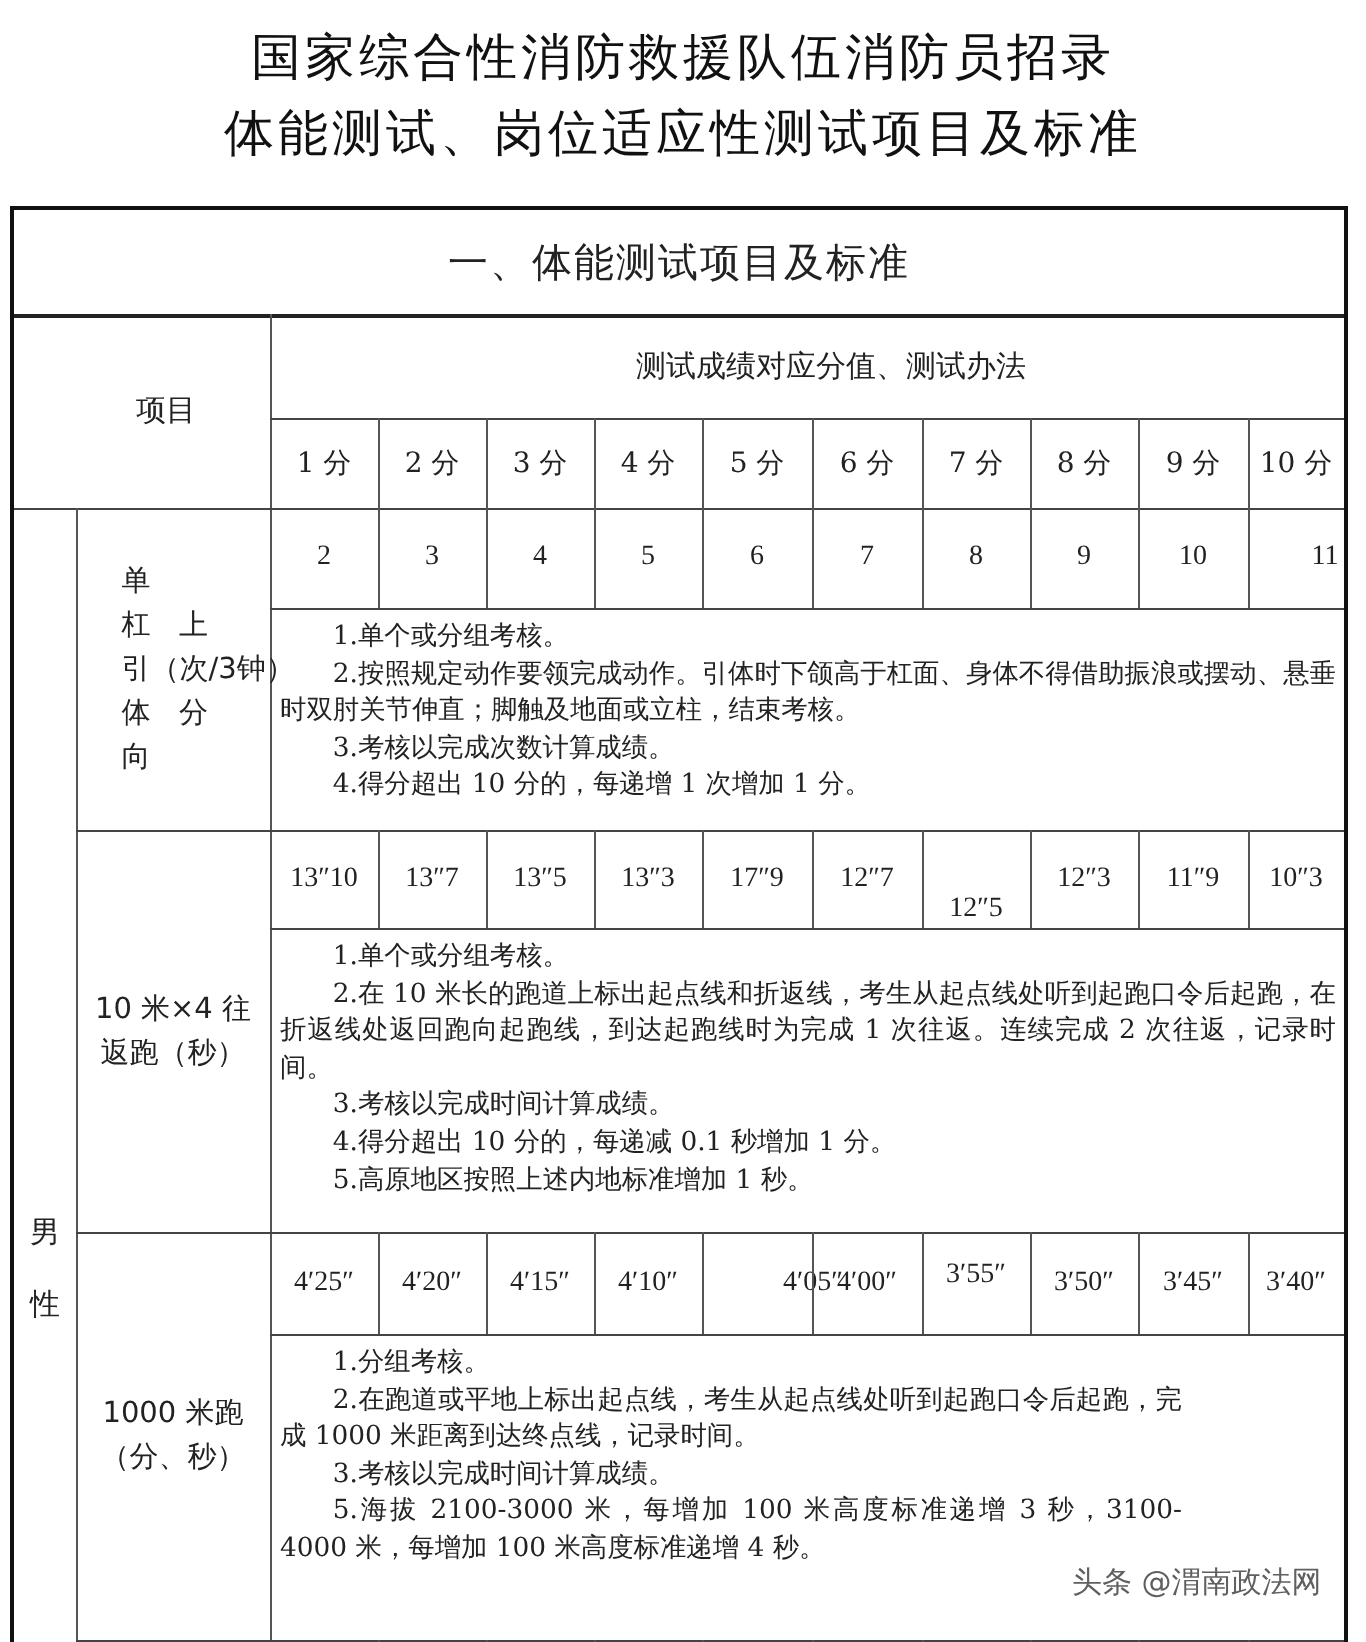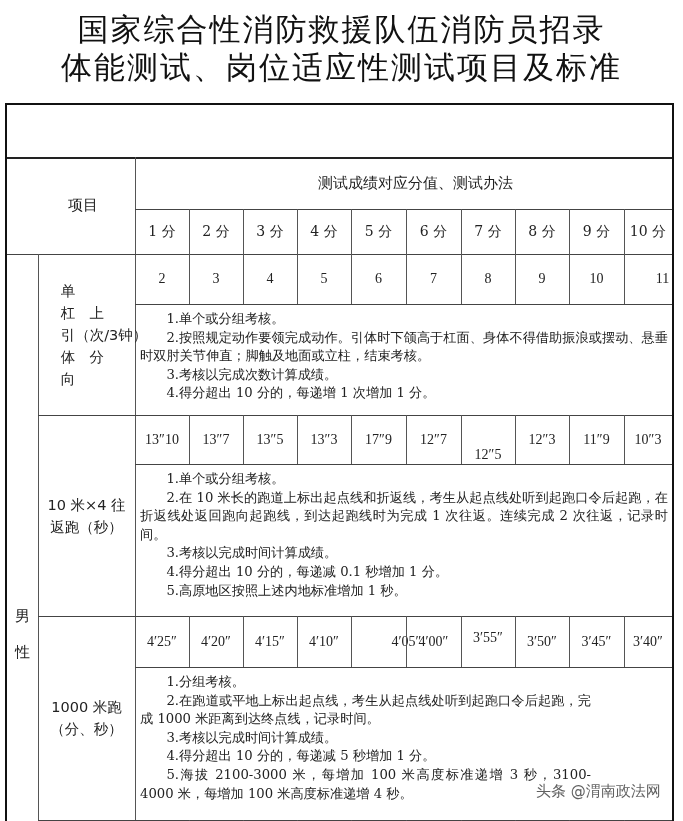--- a/index.html
+++ b/index.html
@@ -1,20 +1,20 @@
 <!DOCTYPE html>
 <html><head>
 <meta charset="utf-8">
 <style>
   * { box-sizing: border-box; margin: 0; padding: 0; }
   html, body { width: 683px; height: 821px; overflow: hidden; background: #ffffff; }
   body { position: relative; font-family: "DejaVu Serif", "Liberation Serif", serif; color: #1a1a1a; }
 
   .title-block { position: absolute; left: 0; top: 10px; width: 683px; text-align: center; }
-  .title-line { font-size: 31px; line-height: 38px; letter-spacing: 2px; font-family: "DejaVu Serif", serif; color: #111; }
+  .title-line { font-size: 25px; line-height: 38px; letter-spacing: 2px; font-family: "DejaVu Serif", serif; color: #111; }
 
   .table-wrap { position: absolute; left: 5px; top: 103px; width: 669px; height: 730px; border: 2px solid #111; border-bottom: none; }
 
   
   .cell { position: absolute; border-color: #555; border-style: solid; border-width: 0; display: flex; align-items: center; justify-content: center; text-align: center; }
   .hline { position: absolute; height: 0; border-top: 1.5px solid #444; }
   .hline.thick { border-top: 2px solid #222; }
   .vline { position: absolute; width: 0; border-left: 1.5px solid #555; }
 
   .section-title { font-size: 20px; letter-spacing: 1px; color: #222; }
@@ -32,20 +32,21 @@
 </head>
 <body>
 
 <div class="title-block">
   <div class="title-line">国家综合性消防救援队伍消防员招录</div>
   <div class="title-line">体能测试、岗位适应性测试项目及标准</div>
 </div>
 
 <div class="table-wrap" id="tbl">
 
+  <div class="cell section-title" style="left:0;top:0;width:665px;height:52px;">一、体能测试项目及标准</div>
   <div class="hline thick" style="left:0;top:52px;width:665px;"></div>
 
   <div class="cell hdr-text" style="left:0;top:52px;width:128px;height:97px;">项目</div>
   <div class="vline" style="left:128px;top:52px;height:680px;"></div>
   <div class="cell hdr-text" style="left:128px;top:52px;width:537px;height:52px;">测试成绩对应分值、测试办法</div>
   <div class="hline" style="left:128px;top:104px;width:537px;"></div>
 
   <div id="score-hdrs">
       <div class="cell score-hdr" style="left: 128px; top: 104px; width: 54px; height: 45px;">1 分</div>
       <div class="cell score-hdr" style="left: 182px; top: 104px; width: 54px; height: 45px;">2 分</div>
@@ -162,21 +163,20 @@
       <div class="vline" style="left: 508px; top: 511px; height: 51px;"></div>
       <div class="cell val" style="left: 562px; top: 511px; width: 55px; height: 51px;">3′45″</div>
       <div class="vline" style="left: 562px; top: 511px; height: 51px;"></div>
       <div class="cell val" style="left: 617px; top: 511px; width: 48px; height: 51px;">3′40″</div>
       <div class="vline" style="left: 617px; top: 511px; height: 51px;"></div>
       <div class="hline" style="left: 128px; top: 562px; width: 537px;"></div>
       <div class="method" style="left: 130px; top: 568px; width: 458px;">
         <p>1.分组考核。</p>
         <p>2.在跑道或平地上标出起点线，考生从起点线处听到起跑口令后起跑，完成 1000 米距离到达终点线，记录时间。</p>
         <p>3.考核以完成时间计算成绩。</p>
-        <p>4.得分超出 10 分的，每递减 5 秒增加 1 分。</p>
         <p>5.海拔 2100-3000 米，每增加 100 米高度标准递增 3 秒，3100-4000 米，每增加 100 米高度标准递增 4 秒。</p>
       </div>
       <div class="hline" style="left: 31px; top: 715px; width: 634px;"></div>
       <div class="vline" style="left: 182px; top: 715px; height: 20px;"></div>
       <div class="vline" style="left: 236px; top: 715px; height: 20px;"></div>
       <div class="vline" style="left: 290px; top: 715px; height: 20px;"></div>
       <div class="vline" style="left: 344px; top: 715px; height: 20px;"></div>
       <div class="vline" style="left: 399px; top: 715px; height: 20px;"></div>
       <div class="vline" style="left: 454px; top: 715px; height: 20px;"></div>
       <div class="vline" style="left: 508px; top: 715px; height: 20px;"></div>

